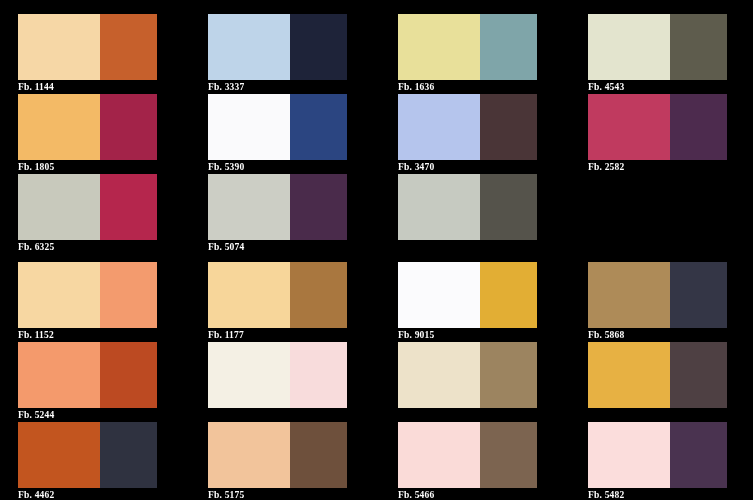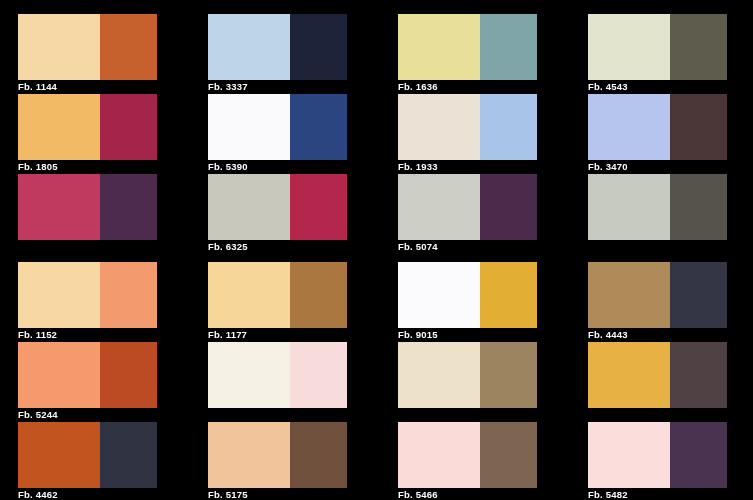--- a/index.html
+++ b/index.html
@@ -68,21 +68,21 @@
     top: 66px;
     width: 139px;
     height: 14px;
     line-height: 14px;
     color: #ffffff;
     background: #000000;
     font-size: 9.5px;
     font-weight: bold;
     letter-spacing: 0.2px;
     white-space: nowrap;
-    font-family: Liberation Sans, sans-serif;
+    font-family: Liberation Serif, serif;
   }
 </style>
 </head>
 <body>
 
 <div id="sheet">
   <div class="block" id="block-top">
       <div class="swatch-cell">
         <div class="swatch-tile">
           <div class="swatch-left" style="background: rgb(246, 215, 166);"></div>
@@ -120,37 +120,31 @@
       </div>
       <div class="swatch-cell">
         <div class="swatch-tile">
           <div class="swatch-left" style="background: rgb(250, 250, 252);"></div>
           <div class="swatch-right" style="background: rgb(43, 69, 129);"></div>
         </div>
         <div class="swatch-label">Fb. 5390</div>
       </div>
       <div class="swatch-cell">
         <div class="swatch-tile">
-          <div class="swatch-left" style="background: rgb(235, 226, 213);"></div>
-          <div class="swatch-right" style="background: rgb(169, 196, 233);"></div>
-        </div>
-        <div class="swatch-label">Fb. 1933</div>
-      </div>
-      <div class="swatch-cell">
-        <div class="swatch-tile">
           <div class="swatch-left" style="background: rgb(181, 197, 237);"></div>
           <div class="swatch-right" style="background: rgb(74, 53, 55);"></div>
         </div>
         <div class="swatch-label">Fb. 3470</div>
       </div>
       <div class="swatch-cell">
         <div class="swatch-tile">
           <div class="swatch-left" style="background: rgb(192, 58, 95);"></div>
           <div class="swatch-right" style="background: rgb(77, 43, 78);"></div>
         </div>
+        <div class="swatch-label">Fb. 2582</div>
       </div>
       <div class="swatch-cell">
         <div class="swatch-tile">
           <div class="swatch-left" style="background: rgb(200, 201, 188);"></div>
           <div class="swatch-right" style="background: rgb(181, 38, 77);"></div>
         </div>
         <div class="swatch-label">Fb. 6325</div>
       </div>
       <div class="swatch-cell">
         <div class="swatch-tile">
@@ -186,21 +180,21 @@
           <div class="swatch-left" style="background: rgb(251, 251, 253);"></div>
           <div class="swatch-right" style="background: rgb(226, 174, 52);"></div>
         </div>
         <div class="swatch-label">Fb. 9015</div>
       </div>
       <div class="swatch-cell">
         <div class="swatch-tile">
           <div class="swatch-left" style="background: rgb(174, 139, 88);"></div>
           <div class="swatch-right" style="background: rgb(52, 54, 70);"></div>
         </div>
-        <div class="swatch-label">Fb. 4443</div>
+        <div class="swatch-label">Fb. 5868</div>
       </div>
       <div class="swatch-cell">
         <div class="swatch-tile">
           <div class="swatch-left" style="background: rgb(244, 154, 108);"></div>
           <div class="swatch-right" style="background: rgb(188, 74, 34);"></div>
         </div>
         <div class="swatch-label">Fb. 5244</div>
       </div>
       <div class="swatch-cell">
         <div class="swatch-tile">

